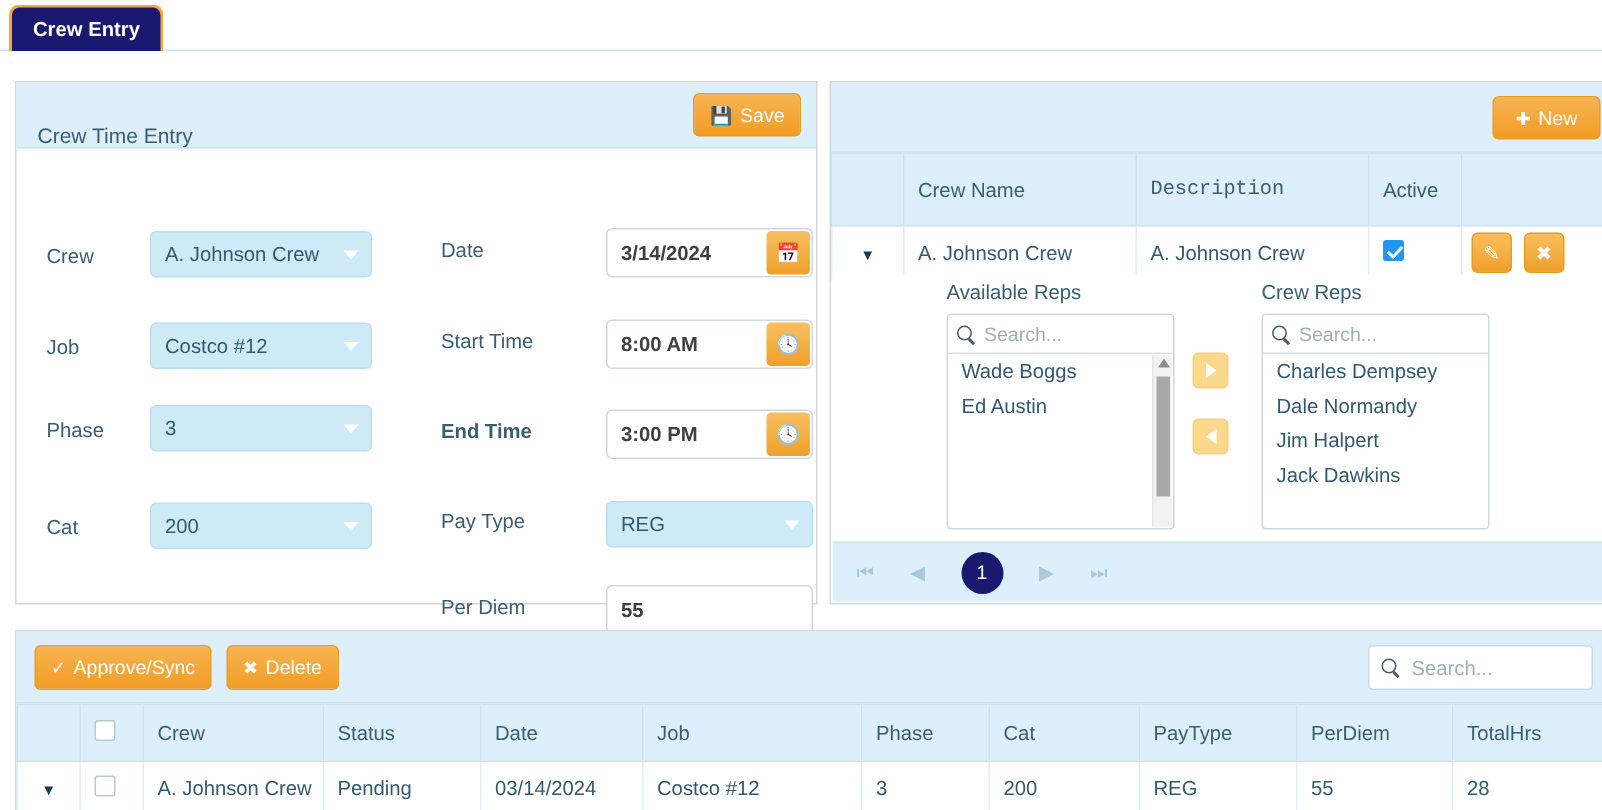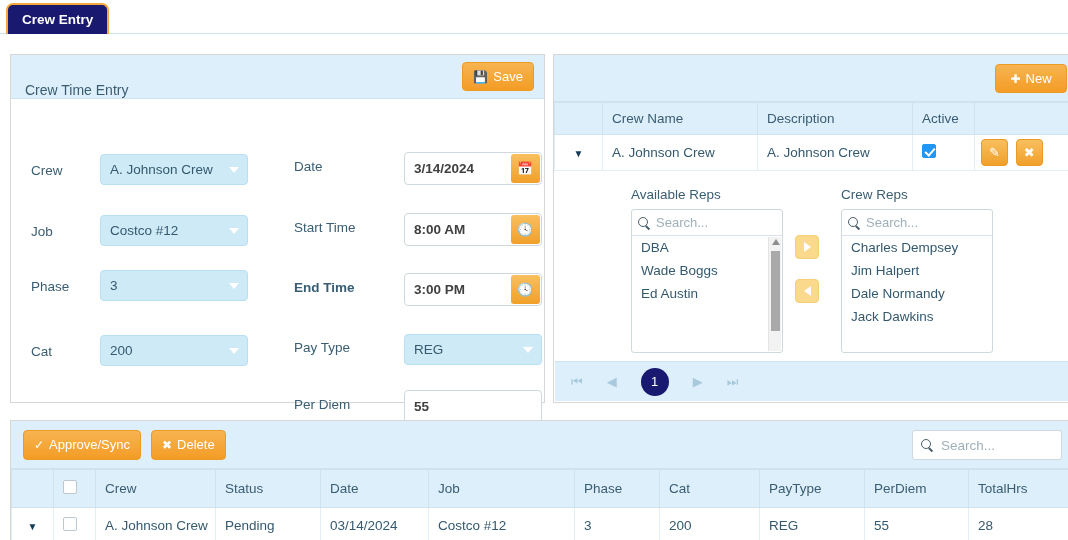--- a/index.html
+++ b/index.html
@@ -133,21 +133,21 @@
 
   table.grid { border-collapse: collapse; width: 100%; }
   table.grid th {
     background: #ddeffa;
     border: 1px solid #cfe3ef;
     font-weight: normal;
     font-size: 13.5px;
     color: #3a5d72;
     text-align: left;
     padding: 7px 9px;
-    height: 32px;
+    height: 48px;
   }
   table.grid td {
     border: 1px solid #e3eef5;
     font-size: 13.5px;
     color: #34596e;
     padding: 7px 9px;
     height: 36px;
     background: #fff;
   }
   .expander { color: #143a55; font-size: 10px; cursor: pointer; }
@@ -383,21 +383,21 @@
       <span class="gl">✚</span>
       <span>New</span>
     </div>
   </div>
 
   <table class="grid">
     <thead>
       <tr>
         <th style="width:48px;"></th>
         <th style="width:155px;">Crew Name</th>
-        <th style="width:155px;">Description</th>
+        <th style="width:155px;font-family:Liberation Mono, monospace;">Description</th>
         <th style="width:62px;margin-left:12px;">Active</th>
         <th></th>
       </tr>
     </thead>
     <tbody>
       <tr>
         <td style="text-align:center;"><span class="expander">▼</span></td>
         <td>A. Johnson Crew</td>
         <td>A. Johnson Crew</td>
         <td><span class="chk on"></span></td>
@@ -412,21 +412,20 @@
   <div id="crew-detail">
     <span class="reps-label" style="left:76px; top:4px;text-align:right;">Available Reps</span>
     <span class="reps-label" style="left:286px; top:4px;">Crew Reps</span>
 
     <div class="reps-box" style="left:76px; top:26px; width:152px; height:144px;">
       <div class="reps-search">
         <span class="mag"></span>
         <span>Search...</span>
       </div>
       <div>
-        <div class="reps-list-item">DBA</div>
         <div class="reps-list-item">Wade Boggs</div>
         <div class="reps-list-item">Ed Austin</div>
       </div>
       <div class="vscroll">
         <span class="uparrow"></span>
         <span class="thumb"></span>
       </div>
     </div>
 
     <div class="xfer-btn" style="left:240px; top:52px;">
@@ -436,22 +435,22 @@
       <span class="tri-l"></span>
     </div>
 
     <div class="reps-box" style="left:286px; top:26px; width:152px; height:144px;">
       <div class="reps-search">
         <span class="mag"></span>
         <span>Search...</span>
       </div>
       <div>
         <div class="reps-list-item">Charles Dempsey</div>
+        <div class="reps-list-item">Dale Normandy</div>
         <div class="reps-list-item">Jim Halpert</div>
-        <div class="reps-list-item">Dale Normandy</div>
         <div class="reps-list-item">Jack Dawkins</div>
       </div>
     </div>
   </div>
 
   <div id="crew-pager">
     <span class="pg-ico">⏮</span>
     <span class="pg-ico">◀</span>
     <span class="pg-cur">1</span>
     <span class="pg-ico">▶</span>

